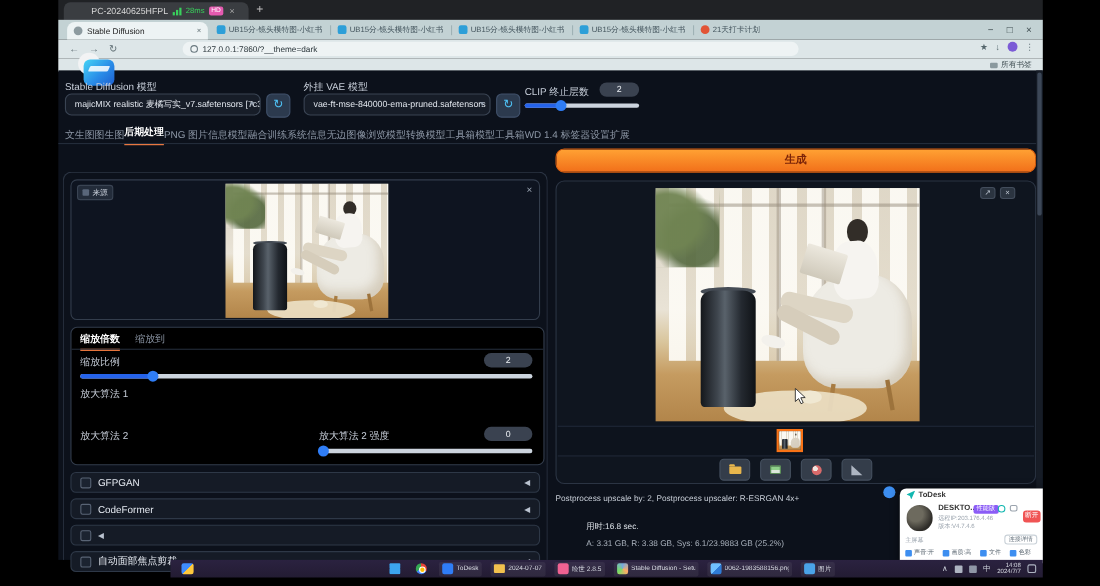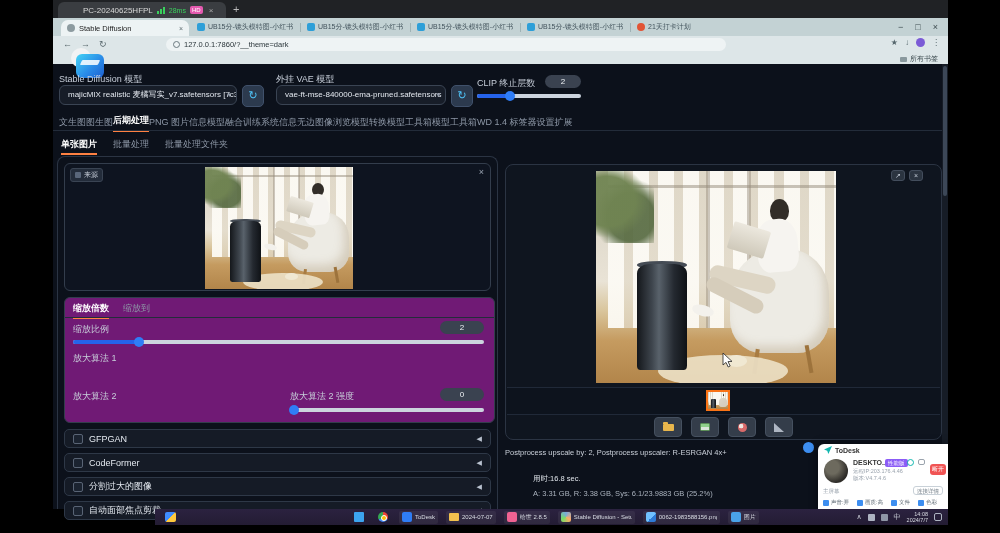--- a/index.html
+++ b/index.html
@@ -295,25 +295,20 @@
       <span class="mtab">无边图像浏览</span>
       <span class="mtab">模型转换</span>
       <span class="mtab">模型工具箱</span>
       <span class="mtab">模型工具箱</span>
       <span class="mtab">WD 1.4 标签器</span>
       <span class="mtab">设置</span>
       <span class="mtab">扩展</span>
     </div>
     <div class="tabline"></div>
 
-    <div class="subtabs">
-      <span class="stab on">单张图片</span>
-      <span class="stab">批量处理</span>
-      <span class="stab">批量处理文件夹</span>
-    </div>
 
     <div class="panel" style="left:4px;top:92px;width:441px;height:353px;border-bottom:none;border-radius:8px 8px 0 0">
 
       <div class="dropbox" style="left:6px;top:6px;width:427px;height:128px">
         <div class="srcpill">
           <i></i>
           <span>来源</span>
         </div>
         <span class="clear-x">×</span>
         <div class="scene" style="left:140px;top:3px;width:148px;height:122px">
@@ -331,21 +326,21 @@
           <div class="sc-legs1"></div>
             <div class="sc-legs2"></div>
             <div class="sc-shoe1"></div>
             <div class="sc-shoe2"></div>
           <div class="sc-rug"></div>
             <div class="sc-purtop"></div>
             <div class="sc-pur"></div>
         </div>
       </div>
 
-      <div class="dropbox" style="left:6px;top:140px;width:431px;height:126px;background:#701a75">
+      <div class="dropbox" style="left:6px;top:140px;width:431px;height:126px;background:#000000">
         <div style="position:absolute;left:8px;top:4px;display:flex;gap:14px">
           <span class="stab on" style="font-size:9px">缩放倍数</span>
           <span class="stab" style="font-size:9px">缩放到</span>
         </div>
         <div style="position:absolute;left:0;top:19px;width:100%;height:1px;background:#232c3a"></div>
 
         <span class="lbl" style="left:8px;top:25px">缩放比例</span>
         <div class="numchip" style="left:375px;top:23px;width:44px">2</div>
         <div class="slider" style="left:8px;top:42px;width:411px">
           <span class="fill" style="width:16%"></span>
@@ -368,30 +363,30 @@
         <span class="t">GFPGAN</span>
         <span class="arrow">◀</span>
       </div>
       <div class="acc" style="top:296px">
         <span class="cb"></span>
         <span class="t">CodeFormer</span>
         <span class="arrow">◀</span>
       </div>
       <div class="acc" style="top:320px">
         <span class="cb"></span>
-        <span class="t">分割过大的图像</span>
         <span class="arrow">◀</span>
       </div>
       <div class="acc" style="top:344px">
         <span class="cb"></span>
         <span class="t">自动面部焦点剪裁</span>
         <span class="arrow">◀</span>
       </div>
     </div>
 
+    <div class="genbtn">生成</div>
 
     <div class="panel" style="left:452px;top:100px;width:437px;height:276px;background:#0f151f">
       <div class="minibtn" style="right:36px;top:5px">↗</div>
       <div class="minibtn" style="right:18px;top:5px">×</div>
 
       <div class="scene" style="left:90px;top:6px;width:240px;height:212px">
         <div class="sc-curtain"></div>
           <div class="sc-mh"></div>
           <div class="sc-mv1"></div>
           <div class="sc-mv2"></div>

